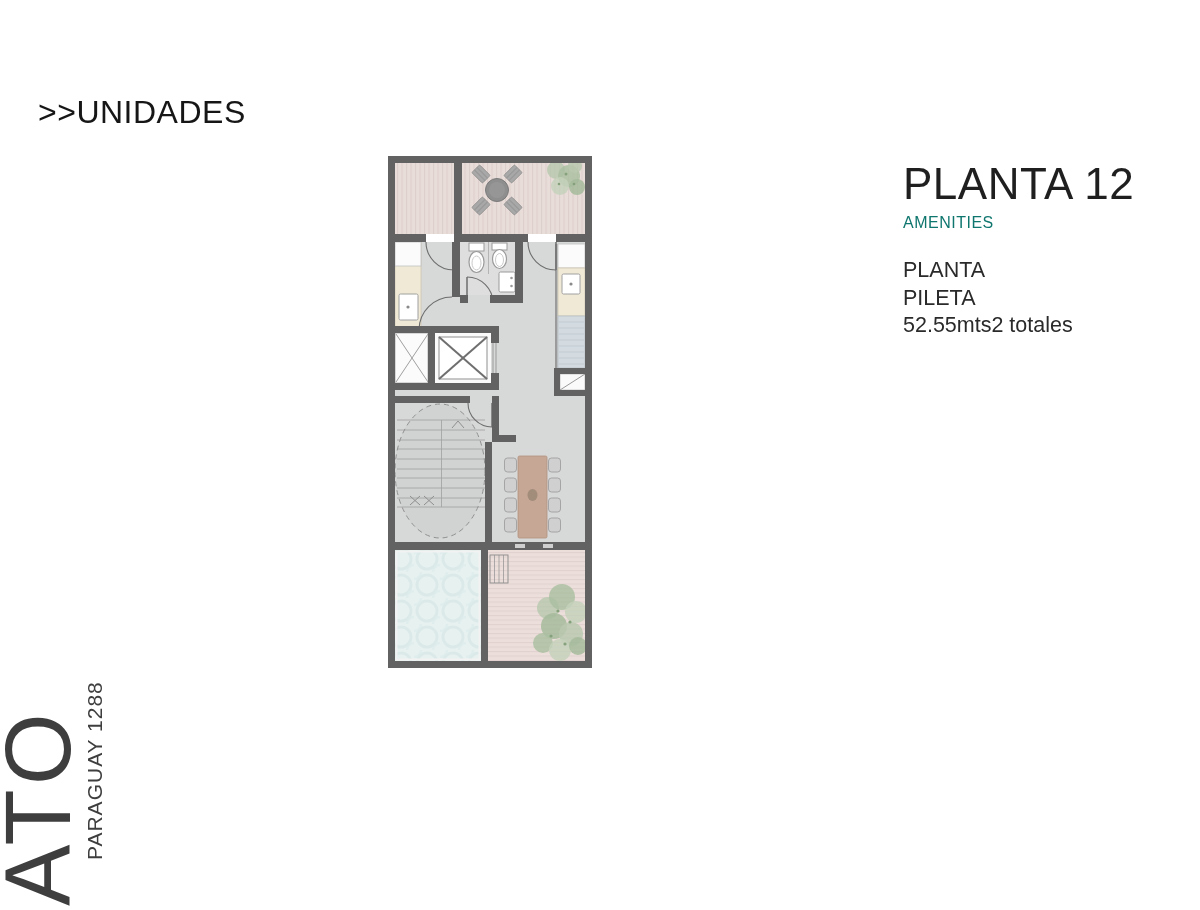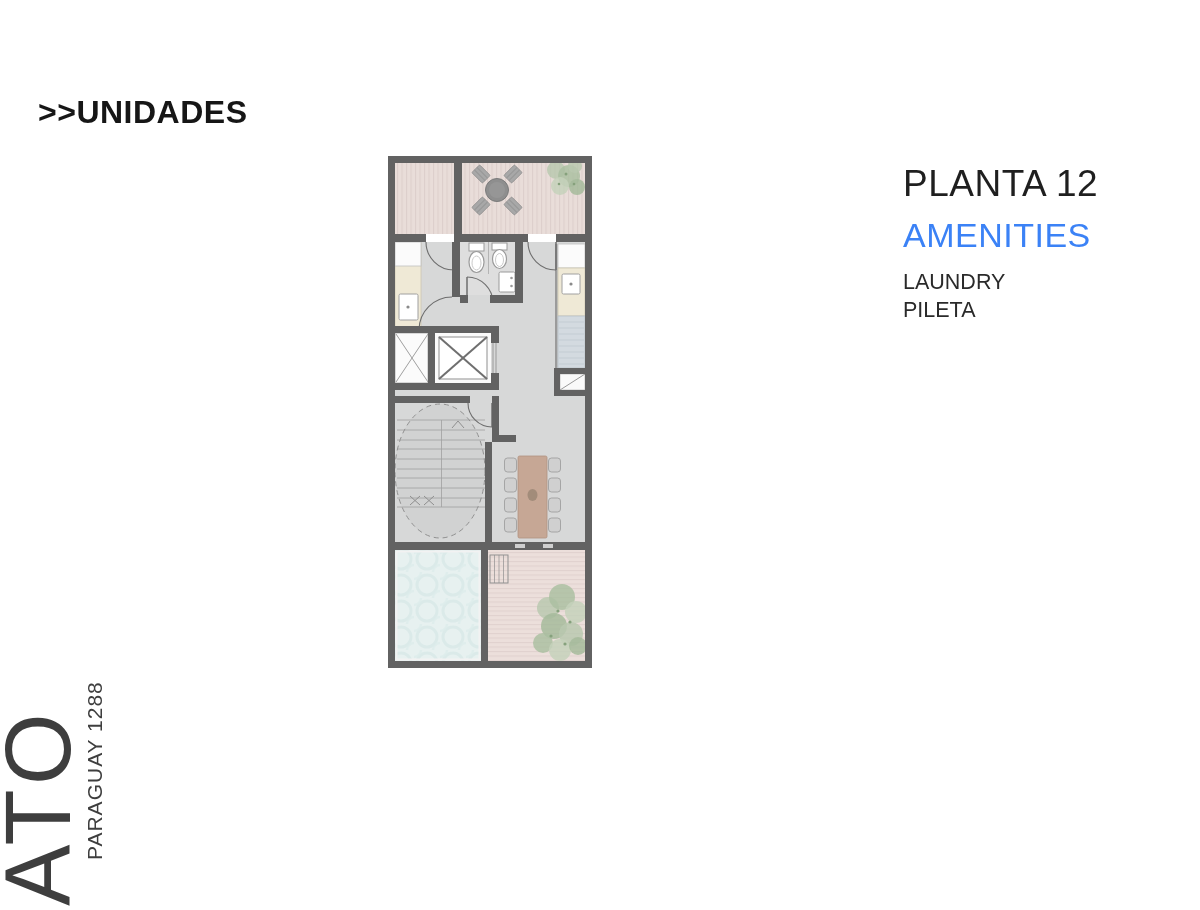--- a/index.html
+++ b/index.html
@@ -7,28 +7,28 @@
     width:1200px;height:910px;position:relative;overflow:hidden;
     background:#ffffff;
     font-family:"Liberation Sans",sans-serif;
     color:#1f1f1f;
   }
   .page{position:absolute;inset:0;}
 
   
   .header-title{
     position:absolute;left:38px;top:94px;
-    font-size:32px;font-weight:700;letter-spacing:.5px;color:#161616;
+    font-size:32px;font-weight:400;letter-spacing:.5px;color:#161616;
     white-space:nowrap;
   }
 
   
   .panel{position:absolute;left:903px;top:163px;width:290px;}
-  .panel-title{font-size:37px;font-weight:400;letter-spacing:.5px;color:#1f1f1f;line-height:42px;}
-  .panel-subtitle{font-size:34px;font-weight:400;letter-spacing:.5px;color:#3b82f6;line-height:30px;margin-top:15px;}
+  .panel-title{font-size:44px;font-weight:400;letter-spacing:.5px;color:#1f1f1f;line-height:42px;}
+  .panel-subtitle{font-size:16px;font-weight:400;letter-spacing:.5px;color:#0f766e;line-height:30px;margin-top:3px;}
   .panel-list{margin-top:19px;font-size:21.5px;line-height:27.5px;color:#2a2a2a;}
 
   
   .brand{
     position:absolute;left:2px;top:906px;
     transform-origin:0 0;transform:rotate(-90deg);
     white-space:nowrap;
   }
   .brand-logo{font-size:92px;line-height:72px;letter-spacing:6px;color:#3e3e3e;font-weight:400;}
   .brand-address{font-size:21px;line-height:21px;letter-spacing:1px;color:#3e3e3e;margin:10px 0 0 46px;font-weight:400;}
@@ -40,22 +40,23 @@
 <body>
 
 <div class="page">
 
   <div class="header-title">&gt;&gt;UNIDADES</div>
 
   <div class="panel">
     <div class="panel-title">PLANTA 12</div>
     <div class="panel-subtitle">AMENITIES</div>
     <div class="panel-list">
-      <div>LAUNDRY</div>
+      <div>PLANTA</div>
       <div>PILETA</div>
+      <div>52.55mts2 totales</div>
     </div>
   </div>
 
   <div class="brand">
     <div class="brand-logo">ATO</div>
     <div class="brand-address">PARAGUAY 1288</div>
   </div>
 
   <svg class="plan" viewBox="0 0 204 512" xmlns="http://www.w3.org/2000/svg">
     <defs>

